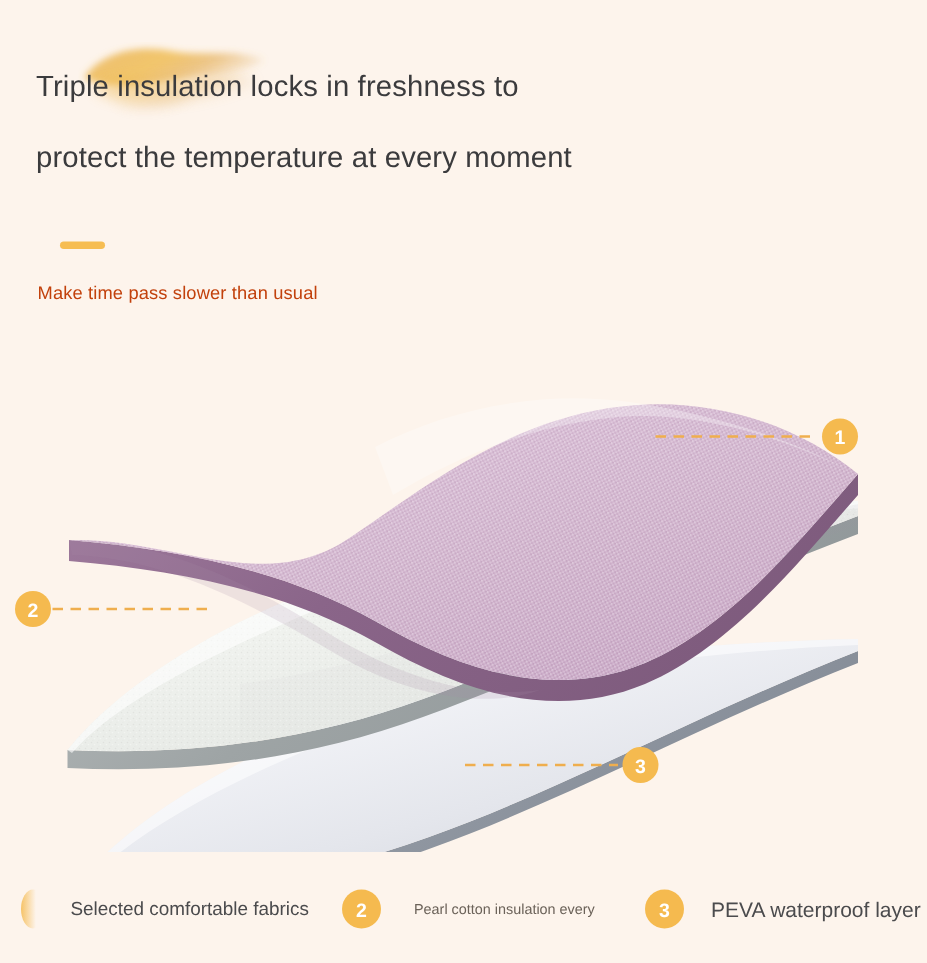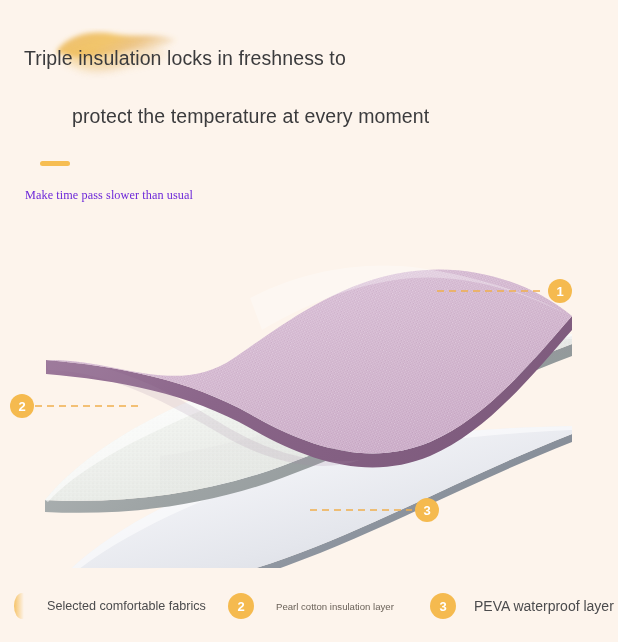--- a/index.html
+++ b/index.html
@@ -36,40 +36,39 @@
   .headline {
     position: absolute;
     left: 24px;
     color: #3b3b3d;
     font-size: 19.5px;
     font-weight: 400;
     letter-spacing: 0.1px;
     white-space: nowrap;
   }
   .headline.l1 { top: 47px; }
-  .headline.l2 { top: 105px; margin-left: 48px; }
+  .headline.l2 { top: 94px; }
 
   .accent-dash {
     position: absolute;
     left: 40px;
     top: 161px;
     width: 30px;
     height: 5px;
     border-radius: 3px;
     background: #f6bd52;
   }
   .subhead {
     position: absolute;
     left: 25px;
     top: 188px;
     font-size: 12.2px;
-    color: #6d28d9;
+    color: #c2410c;
     letter-spacing: 0.1px;
     white-space: nowrap;
-    font-family: Liberation Serif, serif;
   }
 
   
   .diagram {
     position: absolute;
     left: 0;
     top: 238px;
     width: 618px;
     height: 330px;
   }
@@ -326,21 +325,21 @@
 
   <div class="legend">
 
     <div class="legend-item i1">
       <div class="badge">1</div>
       <div class="legend-label">Selected comfortable fabrics</div>
     </div>
 
     <div class="legend-item i2">
       <div class="badge">2</div>
-      <div class="legend-label">Pearl cotton insulation layer</div>
+      <div class="legend-label">Pearl cotton insulation every</div>
     </div>
 
     <div class="legend-item i3">
       <div class="badge">3</div>
       <div class="legend-label">PEVA waterproof layer</div>
     </div>
   </div>
 
 </div>
 

